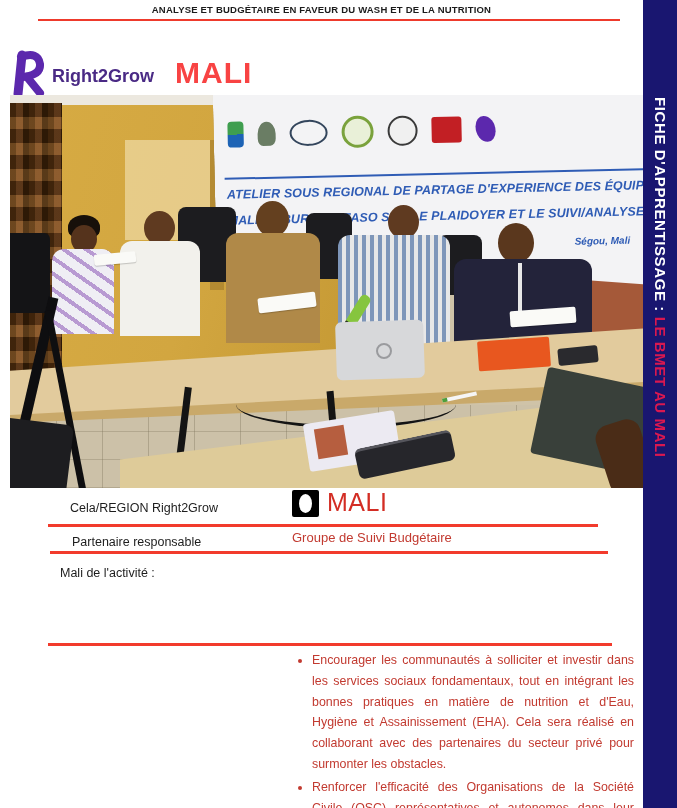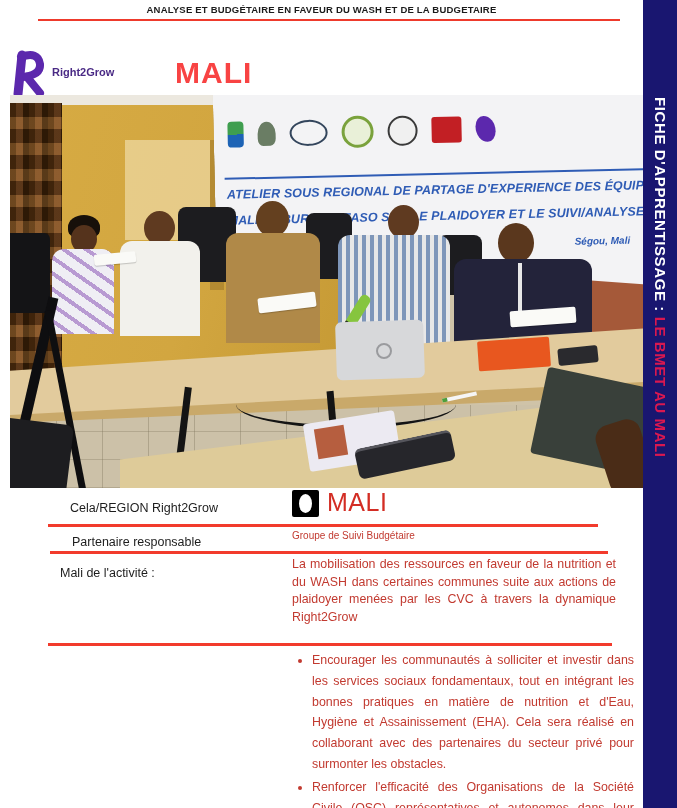--- a/index.html
+++ b/index.html
@@ -12,21 +12,21 @@
   .header-rule{position:absolute;top:19px;left:38px;width:582px;height:2px;background:#ee3a2c;}
 
   
   .sidebar{position:absolute;top:0;right:0;width:34px;height:808px;background:#191670;}
   .sidebar-text{position:absolute;top:97px;left:50%;transform:translateX(-50%);
     writing-mode:vertical-rl;white-space:nowrap;font-weight:700;font-size:15px;letter-spacing:.6px;}
   .sb-white{color:#ffffff;} .sb-red{color:#d91850;}
 
   
   .logo-mark{position:absolute;left:8px;top:50px;width:42px;height:48px;}
-  .logo-text{position:absolute;left:52px;top:66px;font-size:11px;font-weight:700;color:#4a2a85;}
+  .logo-text{position:absolute;left:52px;top:66px;font-size:18px;font-weight:700;color:#4a2a85;}
   .country-title{position:absolute;left:175px;top:56px;font-size:30px;font-weight:700;
     color:#f84343;letter-spacing:1px;}
 
   
   .photo{position:absolute;left:10px;top:95px;width:633px;height:393px;overflow:hidden;
     background:#cfc3a8;}
   .photo *{position:absolute;}
   .ceiling{left:0;top:0;width:230px;height:16px;background:#ece8df;}
   .wall-yellow{left:0;top:10px;width:330px;height:300px;
     background:linear-gradient(105deg,#d7ab43 0%,#d2a640 55%,#c69a35 100%);}
@@ -137,35 +137,35 @@
   .divider{position:absolute;background:#f23b2c;}
   .d1{left:48px;top:524px;width:550px;height:2.5px;}
   .d2{left:50px;top:551px;width:558px;height:2.5px;}
   .d3{left:48px;top:643px;width:564px;height:3px;}
   .country-icon{position:absolute;left:292px;top:490px;width:27px;height:27px;background:#000;
     border-radius:2px;}
   .country-icon::after{content:"";position:absolute;left:7px;top:4px;width:13px;height:19px;
     background:#fff;border-radius:50%;}
   .val-mali{position:absolute;left:327px;top:488px;font-size:25px;font-weight:500;color:#d32d24;
     letter-spacing:.5px;}
-  .val-partner{position:absolute;left:292px;top:530px;font-size:10px;color:#c23a30;}
+  .val-partner{position:absolute;left:292px;top:530px;font-size:13px;color:#c23a30;}
   .val-title{position:absolute;left:292px;top:556px;width:324px;font-size:12.4px;color:#c23a30;
     line-height:1.42;text-align:justify;}
   .lbl-q{position:absolute;left:36px;top:722px;width:252px;text-align:center;color:#1d1d1d;
     font-size:12.5px;line-height:1.65;}
   .bullets{position:absolute;left:296px;top:650px;width:322px;margin:0;padding:0 0 0 16px;
     color:#c23a30;font-size:12.4px;line-height:1.68;text-align:justify;}
   .bullets li{margin:0 0 2px 0;}
 </style>
 </head>
 <body>
 
 <div class="page">
 
-  <div class="header-title">ANALYSE ET BUDGÉTAIRE EN FAVEUR DU WASH ET DE LA BUDGETAIRE</div>
+  <div class="header-title">ANALYSE ET BUDGÉTAIRE EN FAVEUR DU WASH ET DE LA NUTRITION</div>
   <div class="header-rule"></div>
 
   <div class="sidebar">
     <div class="sidebar-text">
       <span class="sb-white">FICHE D'APPRENTISSAGE :</span><span class="sb-red"> LE BMET AU MALI</span>
     </div>
   </div>
 
   <svg class="logo-mark" viewBox="0 0 42 48">
     <path d="M14 5 L10 44" stroke="#5c28ad" stroke-width="9" stroke-linecap="round" fill="none"></path>
@@ -250,21 +250,20 @@
   <div class="lbl" style="left:70px;top:501px;">Cela/REGION Right2Grow</div>
   <div class="country-icon"></div>
   <div class="val-mali">MALI</div>
   <div class="divider d1"></div>
 
   <div class="lbl" style="left:72px;top:535px;">Partenaire responsable</div>
   <div class="val-partner">Groupe de Suivi Budgétaire</div>
   <div class="divider d2"></div>
 
   <div class="lbl" style="left:60px;top:566px;">Mali de l'activité :</div>
-  <div class="val-title">La mobilisation des ressources en faveur de la nutrition et du WASH dans certaines communes suite aux actions de plaidoyer menées par les CVC à travers la dynamique Right2Grow</div>
   <div class="divider d3"></div>
 
   <ul class="bullets">
     <li>Encourager les communautés à solliciter et investir dans les services sociaux fondamentaux, tout en intégrant les bonnes pratiques en matière de nutrition et d'Eau, Hygiène et Assainissement (EHA). Cela sera réalisé en collaborant avec des partenaires du secteur privé pour surmonter les obstacles.</li>
     <li>Renforcer l'efficacité des Organisations de la Société Civile (OSC) représentatives et autonomes dans leur action en faveur de la nutrition et de l'Eau, Hygiène et</li>
   </ul>
 
 </div>
 
 </body></html>

